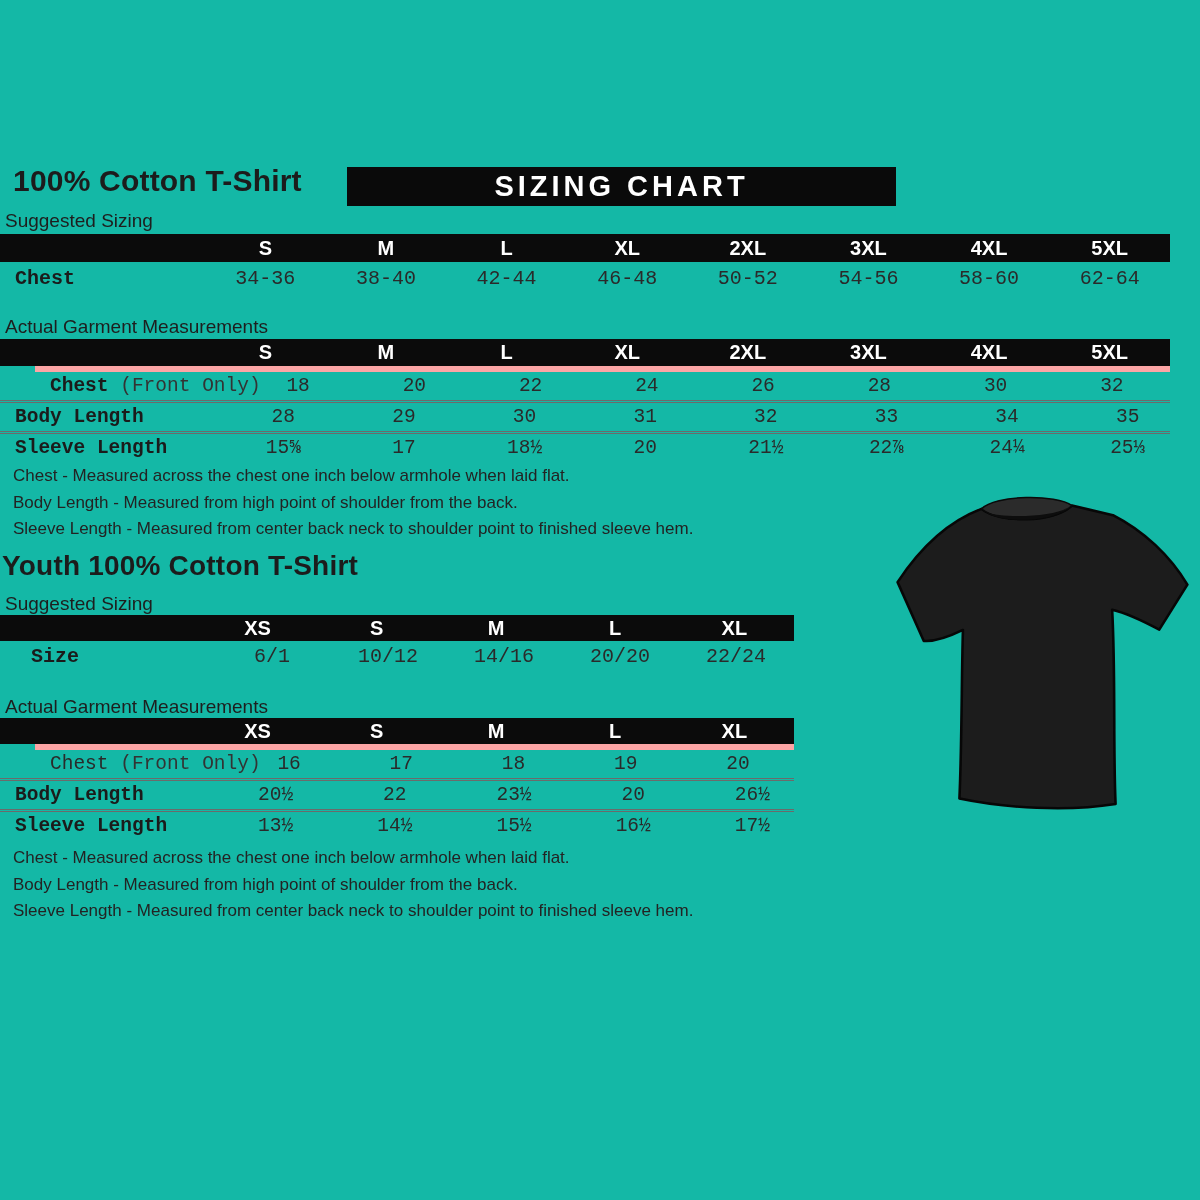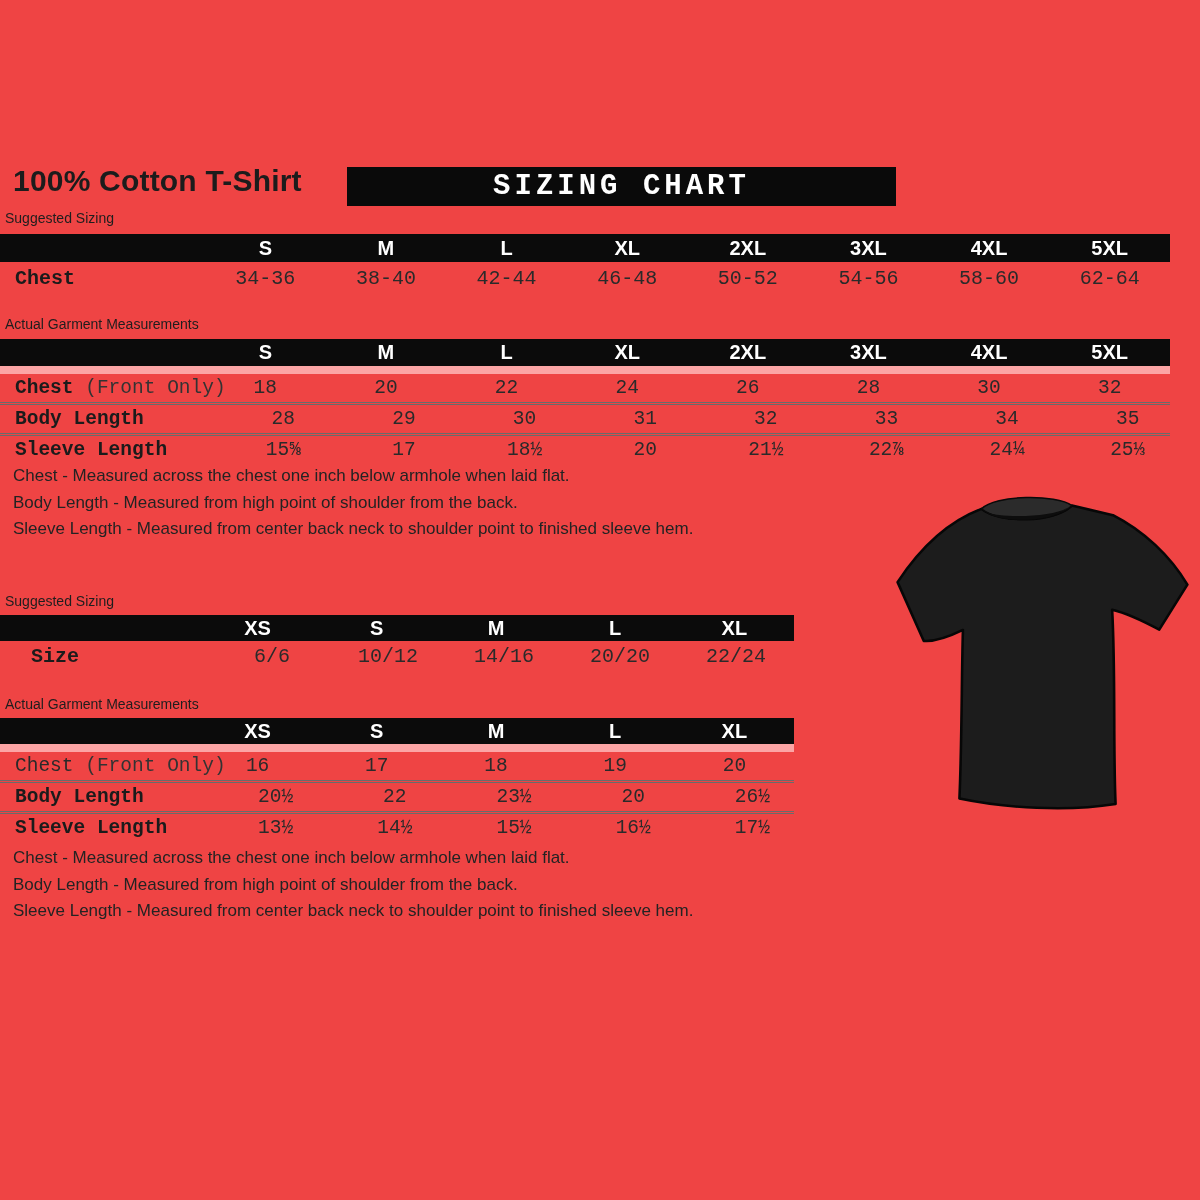--- a/index.html
+++ b/index.html
@@ -1,43 +1,43 @@
 <!DOCTYPE html>
 <html><head>
 <meta charset="utf-8">
 <style>
   html,body{margin:0;padding:0;background:#fff;}
   #canvas{
-    position:relative;width:1200px;height:1200px;background:#ef4444;
+    position:relative;width:1200px;height:1200px;background:#14b8a6;
     font-family:"Liberation Sans","DejaVu Sans",sans-serif;color:#222;overflow:hidden;
   }
   .abs{position:absolute;}
 
   
   .big-title{font-size:30px;font-weight:600;color:#1c1c1c;letter-spacing:0.2px;}
-  .section-label{font-size:14px;color:#1e1e1e;}
+  .section-label{font-size:19px;color:#1e1e1e;}
 
   
   .banner{
     background:#0a0a0a;color:#ffffff;display:flex;align-items:center;justify-content:center;
-    font-weight:bold;font-size:29px;letter-spacing:4px;font-family:Liberation Mono, monospace;
+    font-weight:bold;font-size:29px;letter-spacing:4px;
   }
 
   
   .thead{display:grid;background:#0b0b0b;color:#ffffff;align-items:center;}
   .thead span{text-align:center;font-weight:bold;font-size:20px;}
   .trow{display:grid;align-items:center;font-family:Liberation Mono, monospace;}
   .trow span{text-align:center;font-size:20px;color:#2a2a2a;}
   .trow .lbl{text-align:left;padding-left:15px;font-weight:bold;color:#1b1b1b;white-space:nowrap;}
   .trow .lbl .sfx{font-weight:normal;color:#333;}
   .adult-cols{grid-template-columns:205px repeat(8,1fr);}
   .youth-cols{grid-template-columns:198px repeat(5,1fr);}
   .g-row{height:28px;}
   .g-row span{font-size:19.5px;}
-  .first-g{border-top:8px solid #fca5a5;}
+  .first-g{border-top:6px solid #fca5a5;margin-left:35px;}
   .sep{border-top:3px double #6b6b6b;gap:36px;}
   .lbl-regular .lbl{font-weight:normal;color:#222;}
 
   
   .notes div{font-size:17px;line-height:26.5px;color:#232323;}
 
   .tshirt-wrap{width:330px;height:370px;}
 </style>
 </head>
 <body>
@@ -125,35 +125,36 @@
       <span>25⅓</span>
     </div>
   </div>
 
   <div class="abs notes" style="left:13px;top:463px;">
     <div>Chest - Measured across the chest one inch below armhole when laid flat.</div>
     <div>Body Length - Measured from high point of shoulder from the back.</div>
     <div>Sleeve Length - Measured from center back neck to shoulder point to finished sleeve hem.</div>
   </div>
 
+  <div class="abs big-title" style="left:2px;top:550px;font-size:28px;">Youth 100% Cotton T-Shirt</div>
 
   <div class="abs section-label" style="left:5px;top:593px;">Suggested Sizing</div>
 
   <div class="abs" style="left:0;top:615px;width:794px;">
     <div class="thead youth-cols" style="height:26px;">
       <span></span>
       <span>XS</span>
       <span>S</span>
       <span>M</span>
       <span>L</span>
       <span>XL</span>
     </div>
     <div class="trow youth-cols" style="height:31px;padding-left:16px;">
       <span class="lbl">Size</span>
-      <span>6/6</span>
+      <span>6/1</span>
       <span>10/12</span>
       <span>14/16</span>
       <span>20/20</span>
       <span>22/24</span>
     </div>
   </div>
 
   <div class="abs section-label" style="left:5px;top:696px;">Actual Garment Measurements</div>
 
   <div class="abs" style="left:0;top:718px;width:794px;">

